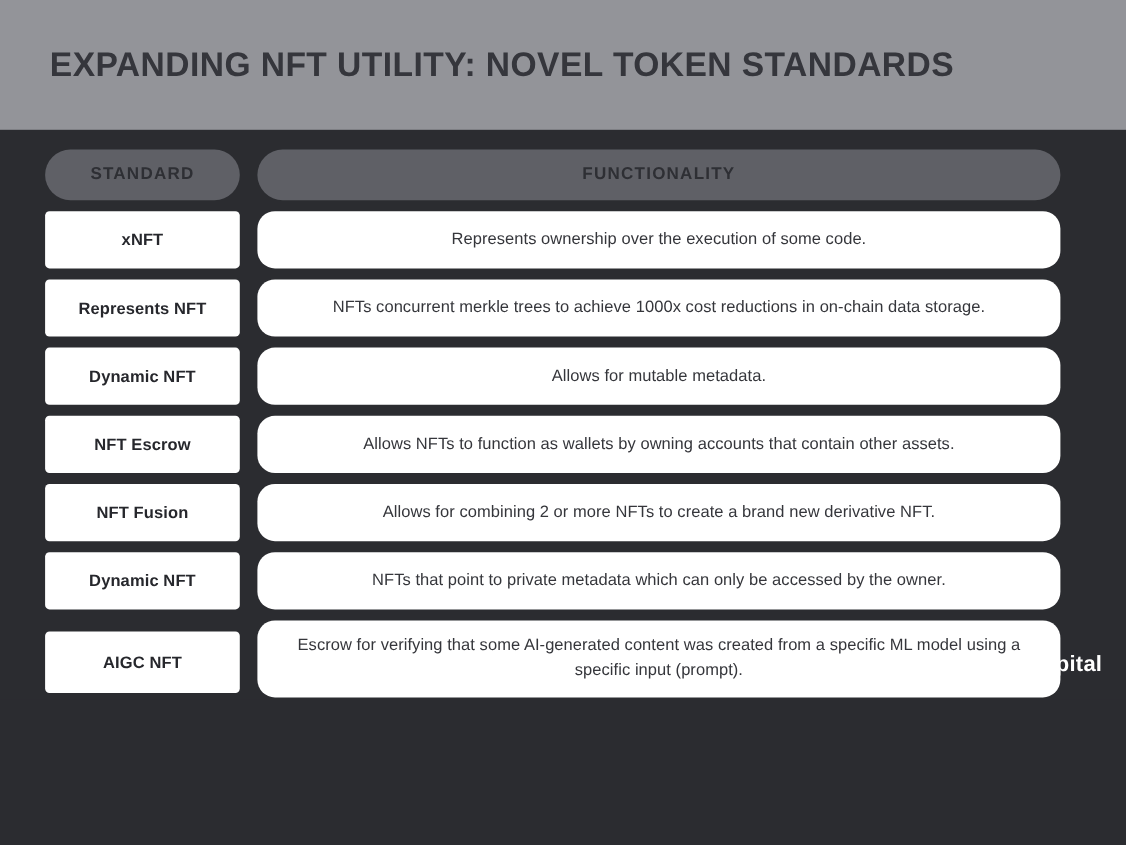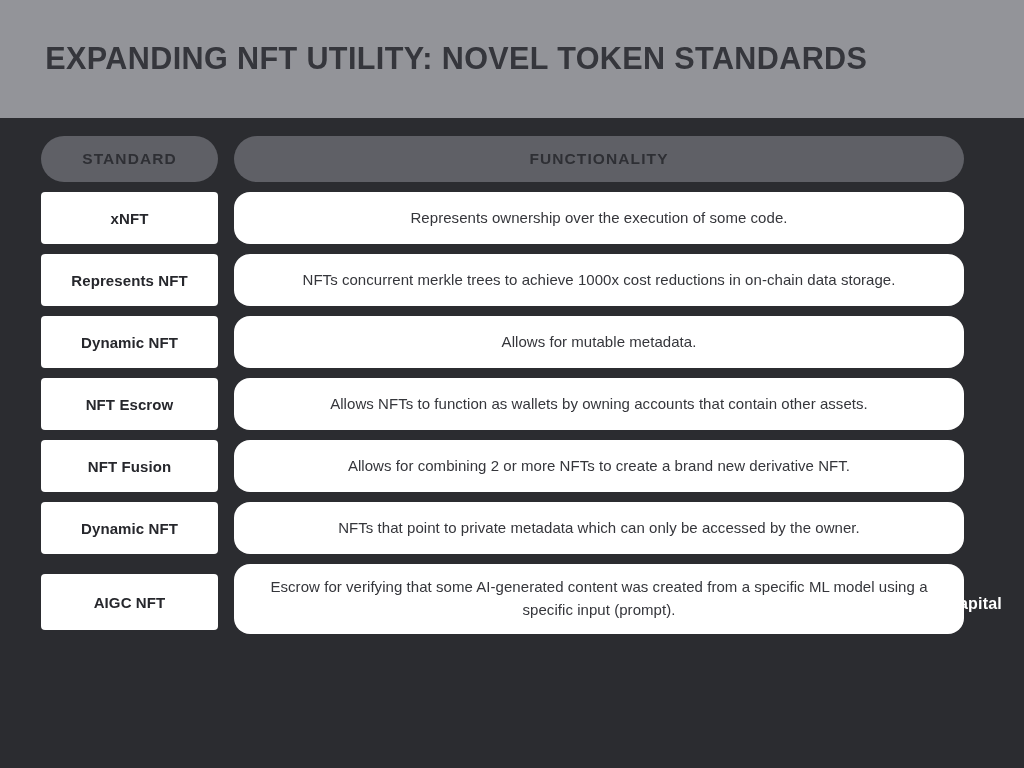--- a/index.html
+++ b/index.html
@@ -149,21 +149,21 @@
     gap: 10px;
   }
   .logo-mark {
     width: 26px;
     height: 28px;
     position: relative;
     flex: 0 0 auto;
   }
   .logo-name {
     color: #ffffff;
-    font-size: 16px;
+    font-size: 20px;
     font-weight: bold;
     letter-spacing: 0.2px;
   }
 </style>
 </head>
 <body>
 
 <div class="slide">
 
   <div class="header-band">

